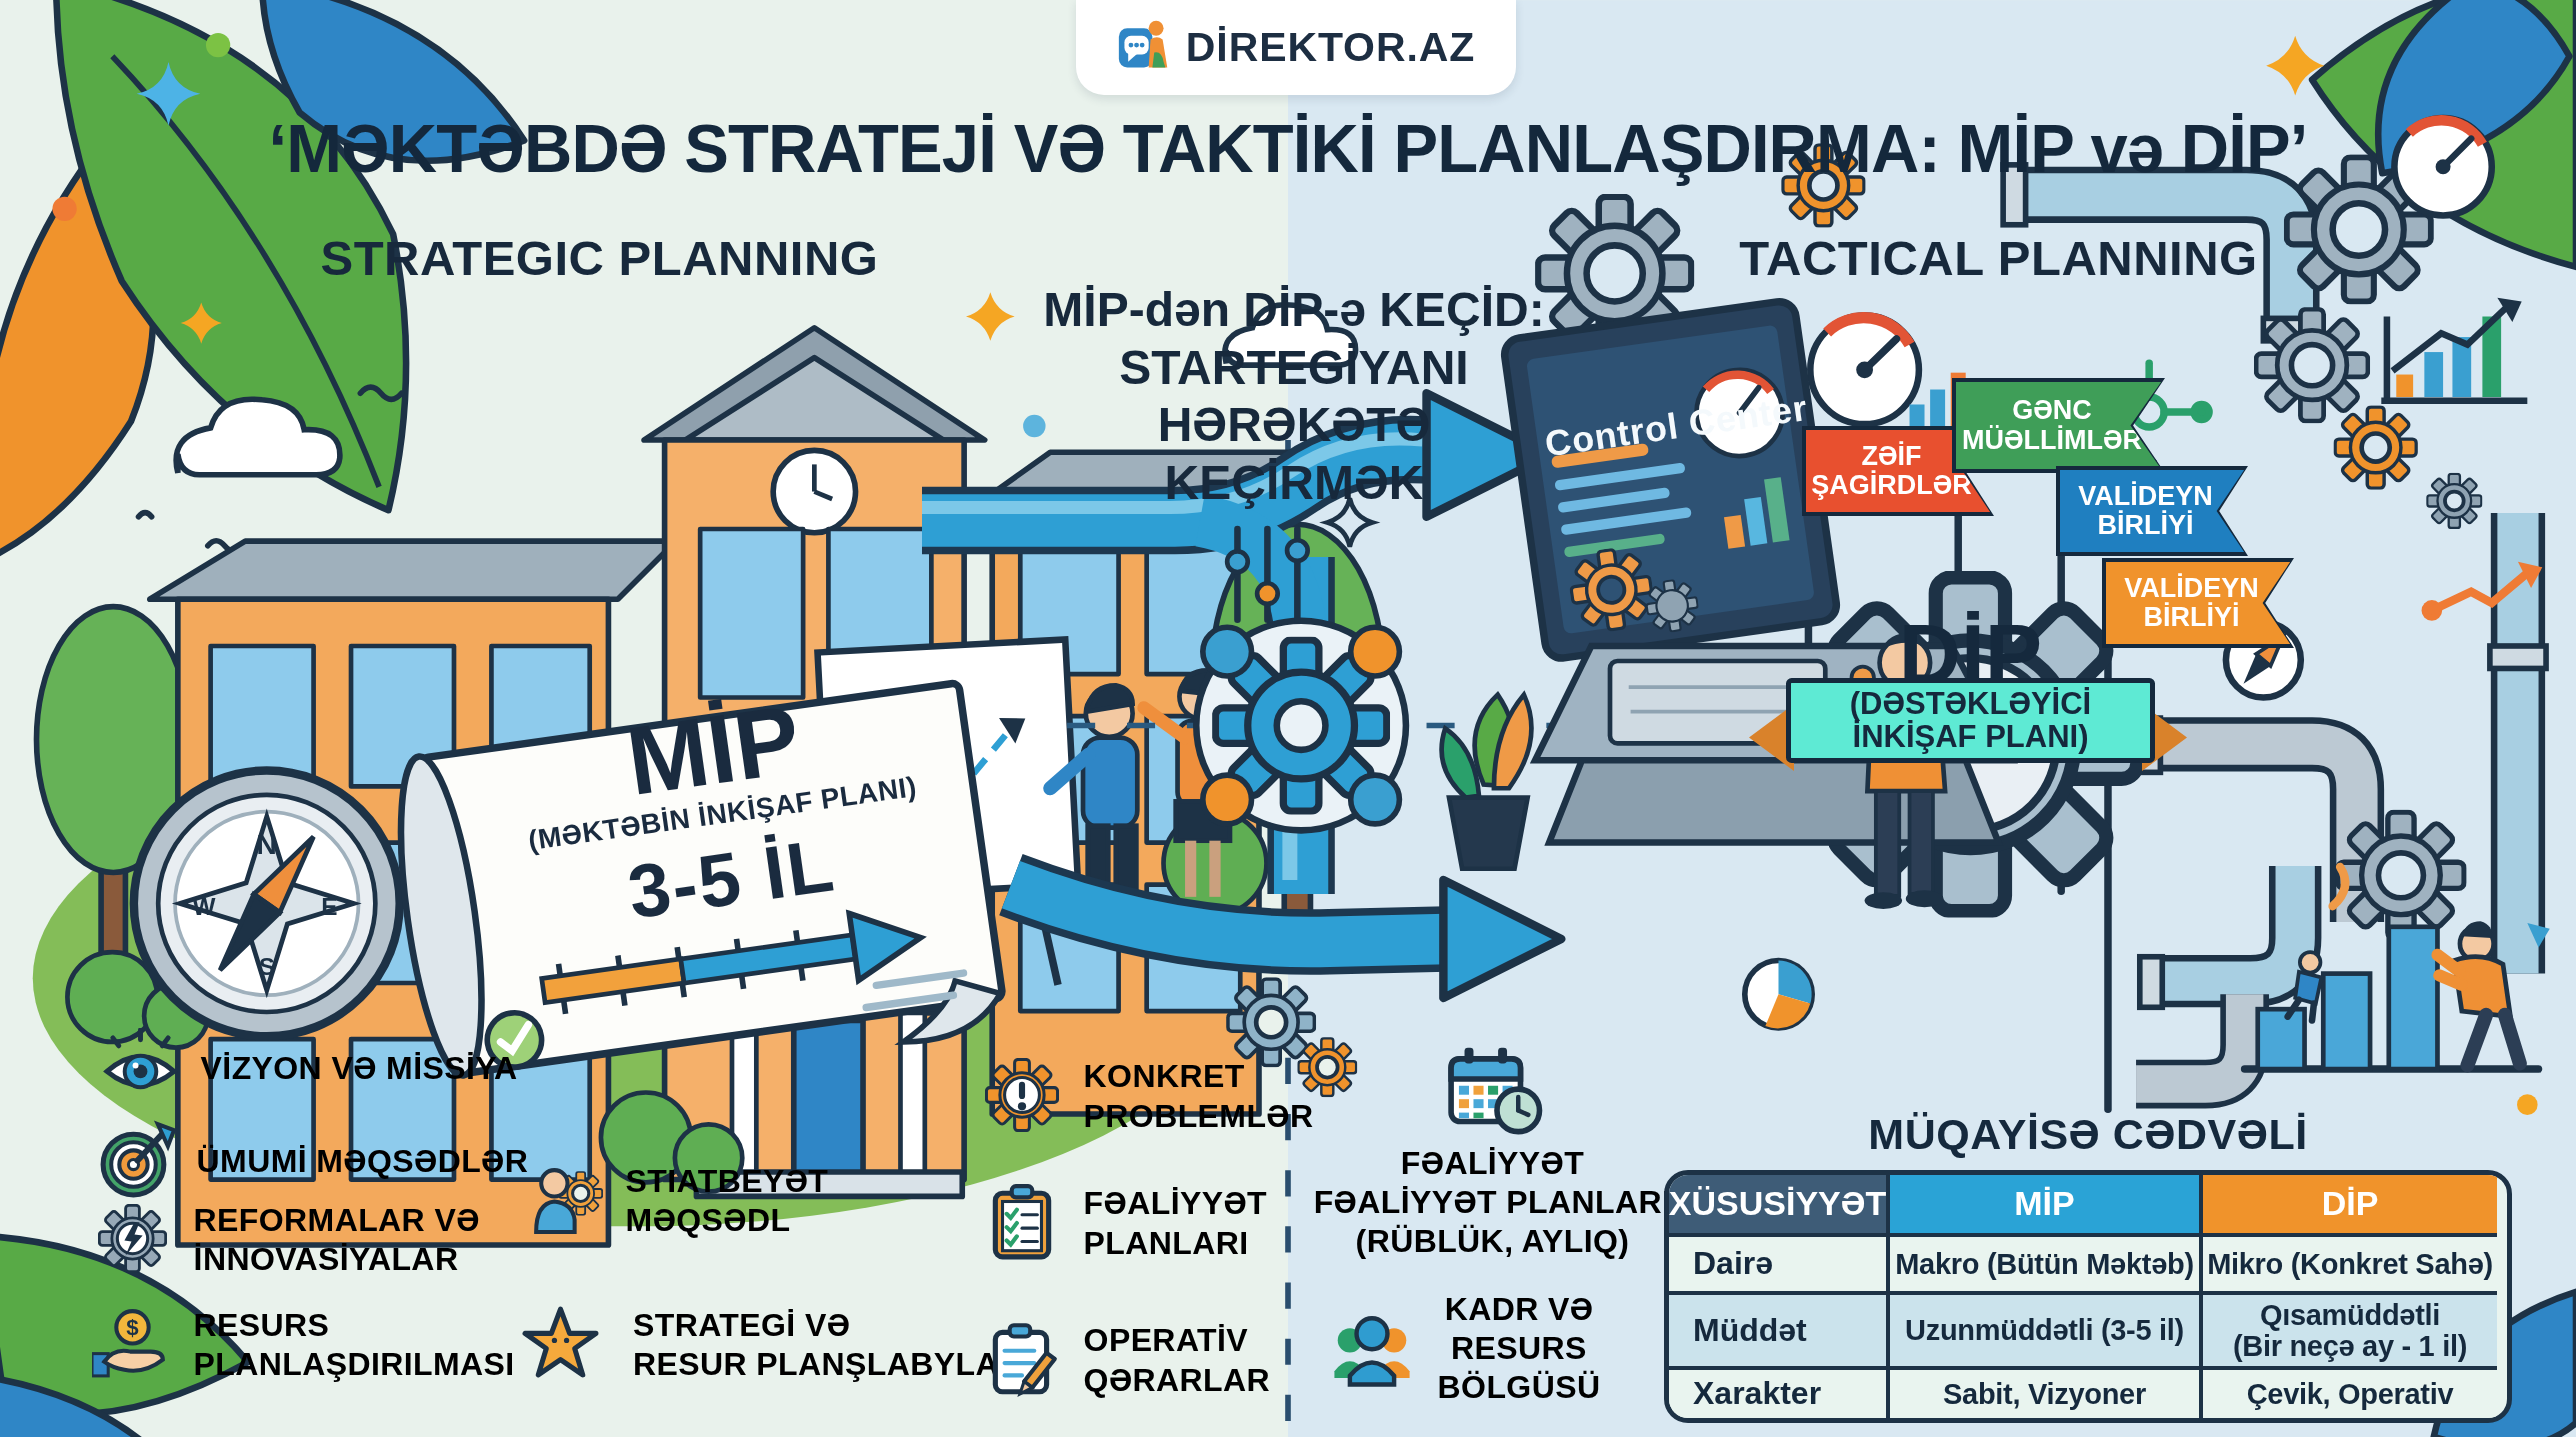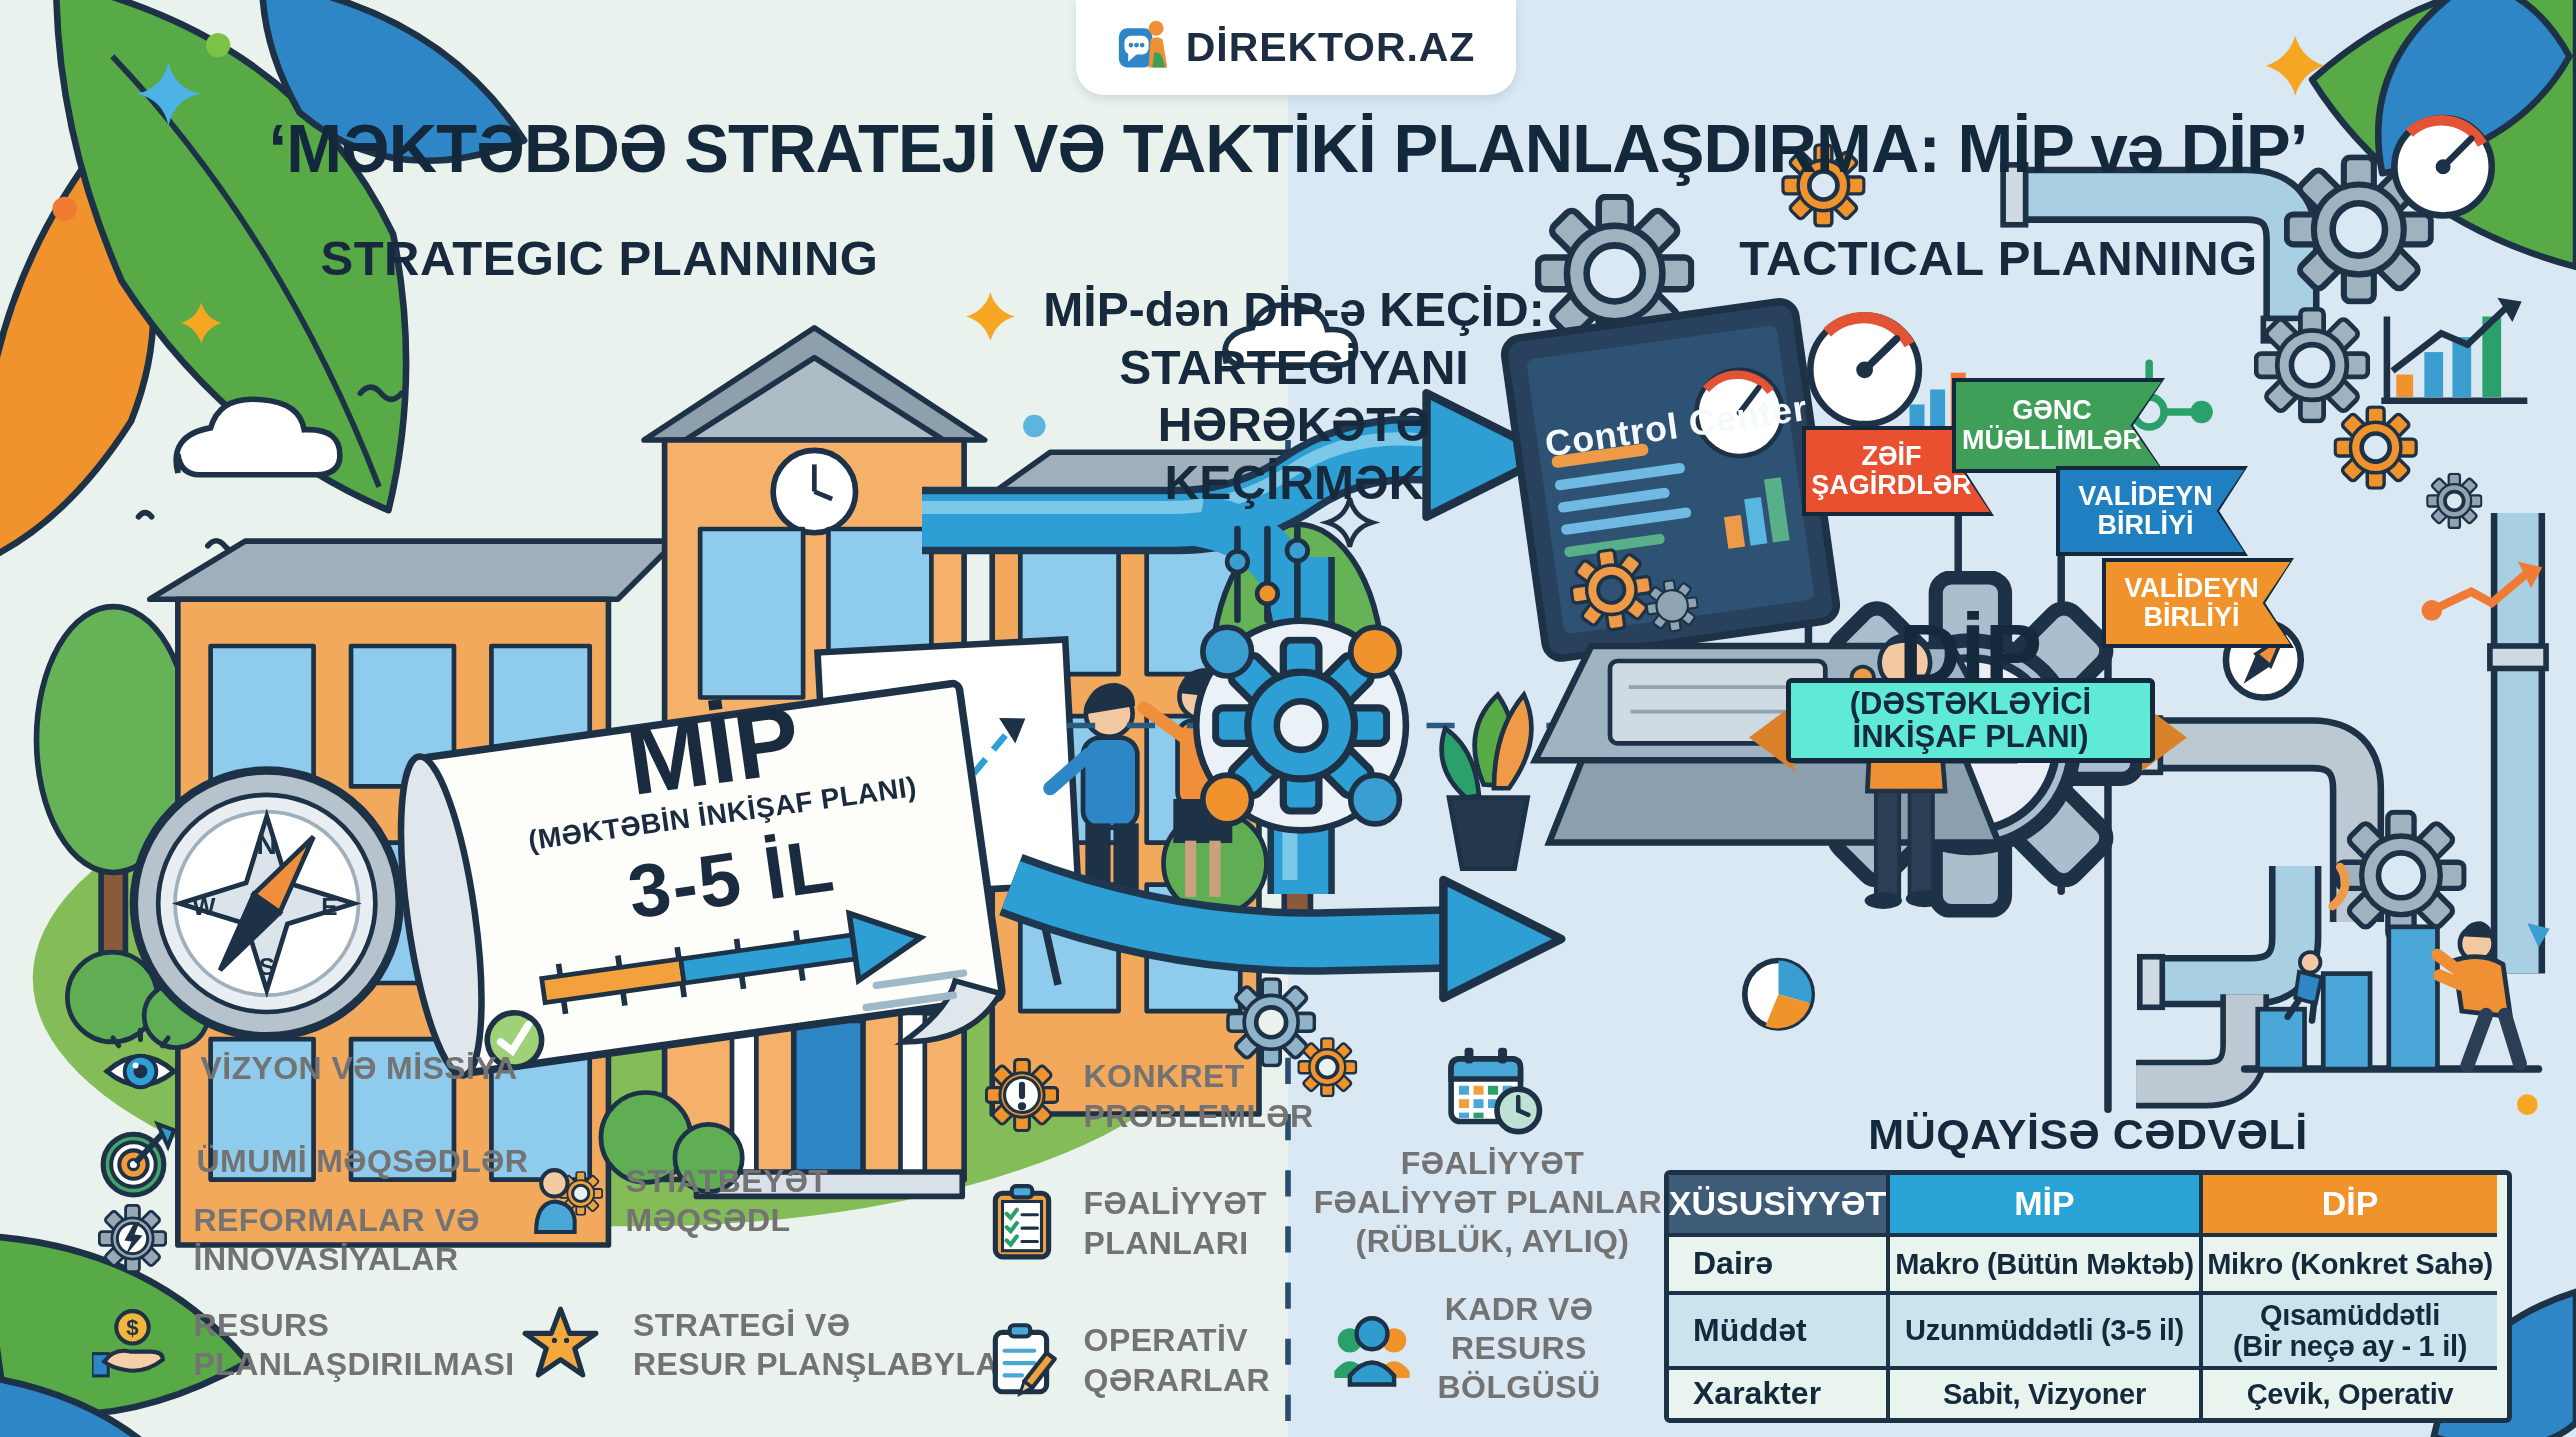--- a/index.html
+++ b/index.html
@@ -37,28 +37,28 @@
 
   
   .flag{z-index:5;clip-path:polygon(0 0,100% 0,85% 50%,100% 100%,0 100%);background:#15293d;}
   .flag-in{position:absolute;left:3.7px;top:3.7px;right:3.7px;bottom:3.7px;clip-path:polygon(0 0,100% 0,85% 50%,100% 100%,0 100%);
     display:flex;flex-direction:column;align-items:center;justify-content:center;color:#fff;font-weight:800;
     font-size:27px;line-height:1.08;text-align:center;padding-right:13px;box-sizing:border-box;}
 
   
   .li{display:flex;align-items:center;gap:20.6px;}
   .li .ic{flex:0 0 auto;display:block;}
-  .lt{font-size:32px;font-weight:800;color:#737373;line-height:1.22;letter-spacing:0.4px;}
+  .lt{font-size:32px;font-weight:800;color:#000000;line-height:1.22;letter-spacing:0.4px;}
   .lt span{display:block;}
   .li-center{display:flex;flex-direction:column;align-items:center;text-align:center;}
 
   
   .tbl-wrap{left:1664px;top:1110px;width:848px;z-index:6;}
   .tbl-title{text-align:center;font-size:43px;font-weight:800;color:#15293d;margin-bottom:11.2px;letter-spacing:0.5px;}
-  .cmp-table{border:5.6px solid #1d3246;border-radius:6px;overflow:hidden;display:grid;
+  .cmp-table{border:5.6px solid #1d3246;border-radius:24px;overflow:hidden;display:grid;
     grid-template-columns:217px 313px 298px;grid-template-rows:58px 58px 75px 52px;background:#e9f4ef;}
   .cell{display:flex;align-items:center;justify-content:center;border-left:4.7px solid #1d3246;border-top:4.7px solid #1d3246;
     font-weight:800;color:#15293d;white-space:pre-line;text-align:center;line-height:1.05;}
   .cell.cfirst{border-left:none;}
   .cell.rfirst{border-top:none;}
   .hcell{font-size:34px;color:#ffffff;}
   .h1{background:#3e5c77;} .h2{background:#2aa3d6;} .h3{background:#f0932b;}
   .rowlab{justify-content:flex-start;padding-left:24px;font-size:32px;}
   .dcell{font-size:29px;font-weight:700;letter-spacing:-0.3px;}
   .rA{background:#e9f4ef;} .rB{background:#cbe3ec;}

